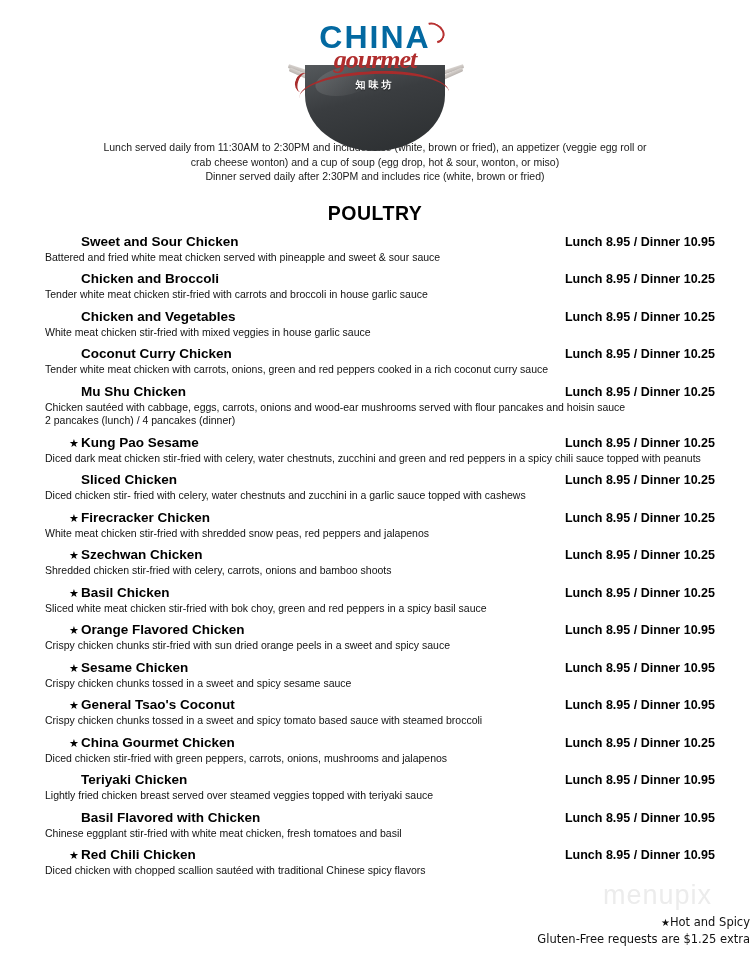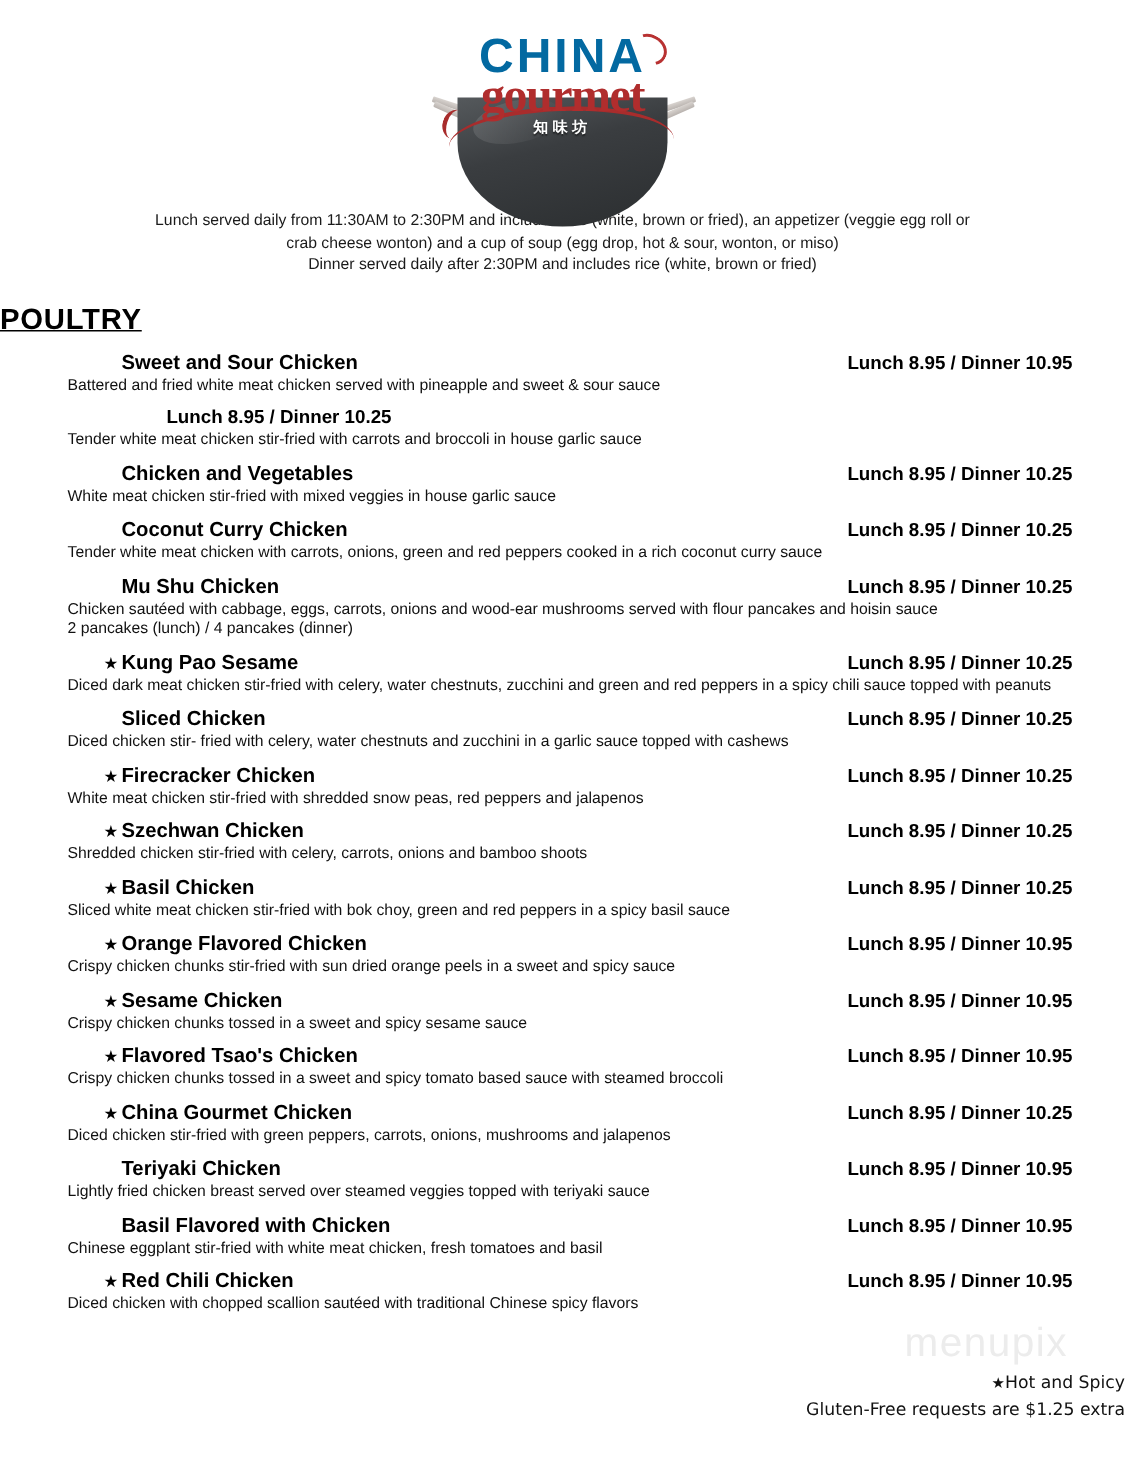--- a/index.html
+++ b/index.html
@@ -130,42 +130,43 @@
     border-left-color: transparent;
     border-bottom-color: transparent;
     transform: rotate(28deg);
   }
   .logo-gourmet {
     position: absolute;
     left: 0; right: 0;
     top: 28px;
     text-align: center;
     font-family: "Liberation Serif", serif;
+    font-style: italic;
     font-weight: 700;
-    font-size: 32px;
+    font-size: 26px;
     color: #b02d2d;
     letter-spacing: -1px;
   }
 
   
   .intro {
     text-align: center;
     font-size: 10.5px;
     line-height: 14.5px;
     color: #1a1a1a;
     margin: 22px 42px 0 42px;
   }
 
   
   .section-title {
+    text-align: center;
     font-size: 19.5px;
     font-weight: 700;
     letter-spacing: .5px;
     margin: 18px 0 8px 0;
-    text-decoration: underline;
   }
 
   
   .menu {
     margin: 0 35px 0 33px;
   }
   .item {
     margin-bottom: 6px;
   }
   .item-head {
@@ -268,20 +269,21 @@
       <div class="item-head">
         <span class="star hidden">★</span>
         <span class="name">Sweet and Sour Chicken</span>
         <span class="price">Lunch 8.95 / Dinner 10.95</span>
       </div>
       <div class="desc">Battered and fried white meat chicken served with pineapple and sweet &amp; sour sauce</div>
     </div>
     <div class="item">
       <div class="item-head">
         <span class="star hidden">★</span>
+        <span class="name">Chicken and Broccoli</span>
         <span class="price">Lunch 8.95 / Dinner 10.25</span>
       </div>
       <div class="desc">Tender white meat chicken stir-fried with carrots and broccoli in house garlic sauce</div>
     </div>
     <div class="item">
       <div class="item-head">
         <span class="star hidden">★</span>
         <span class="name">Chicken and Vegetables</span>
         <span class="price">Lunch 8.95 / Dinner 10.25</span>
       </div>
@@ -356,21 +358,21 @@
       <div class="item-head">
         <span class="star">★</span>
         <span class="name">Sesame Chicken</span>
         <span class="price">Lunch 8.95 / Dinner 10.95</span>
       </div>
       <div class="desc">Crispy chicken chunks tossed in a sweet and spicy sesame sauce</div>
     </div>
     <div class="item">
       <div class="item-head">
         <span class="star">★</span>
-        <span class="name">Flavored Tsao's Chicken</span>
+        <span class="name">General Tsao's Coconut</span>
         <span class="price">Lunch 8.95 / Dinner 10.95</span>
       </div>
       <div class="desc">Crispy chicken chunks tossed in a sweet and spicy tomato based sauce with steamed broccoli</div>
     </div>
     <div class="item">
       <div class="item-head">
         <span class="star">★</span>
         <span class="name">China Gourmet Chicken</span>
         <span class="price">Lunch 8.95 / Dinner 10.25</span>
       </div>

